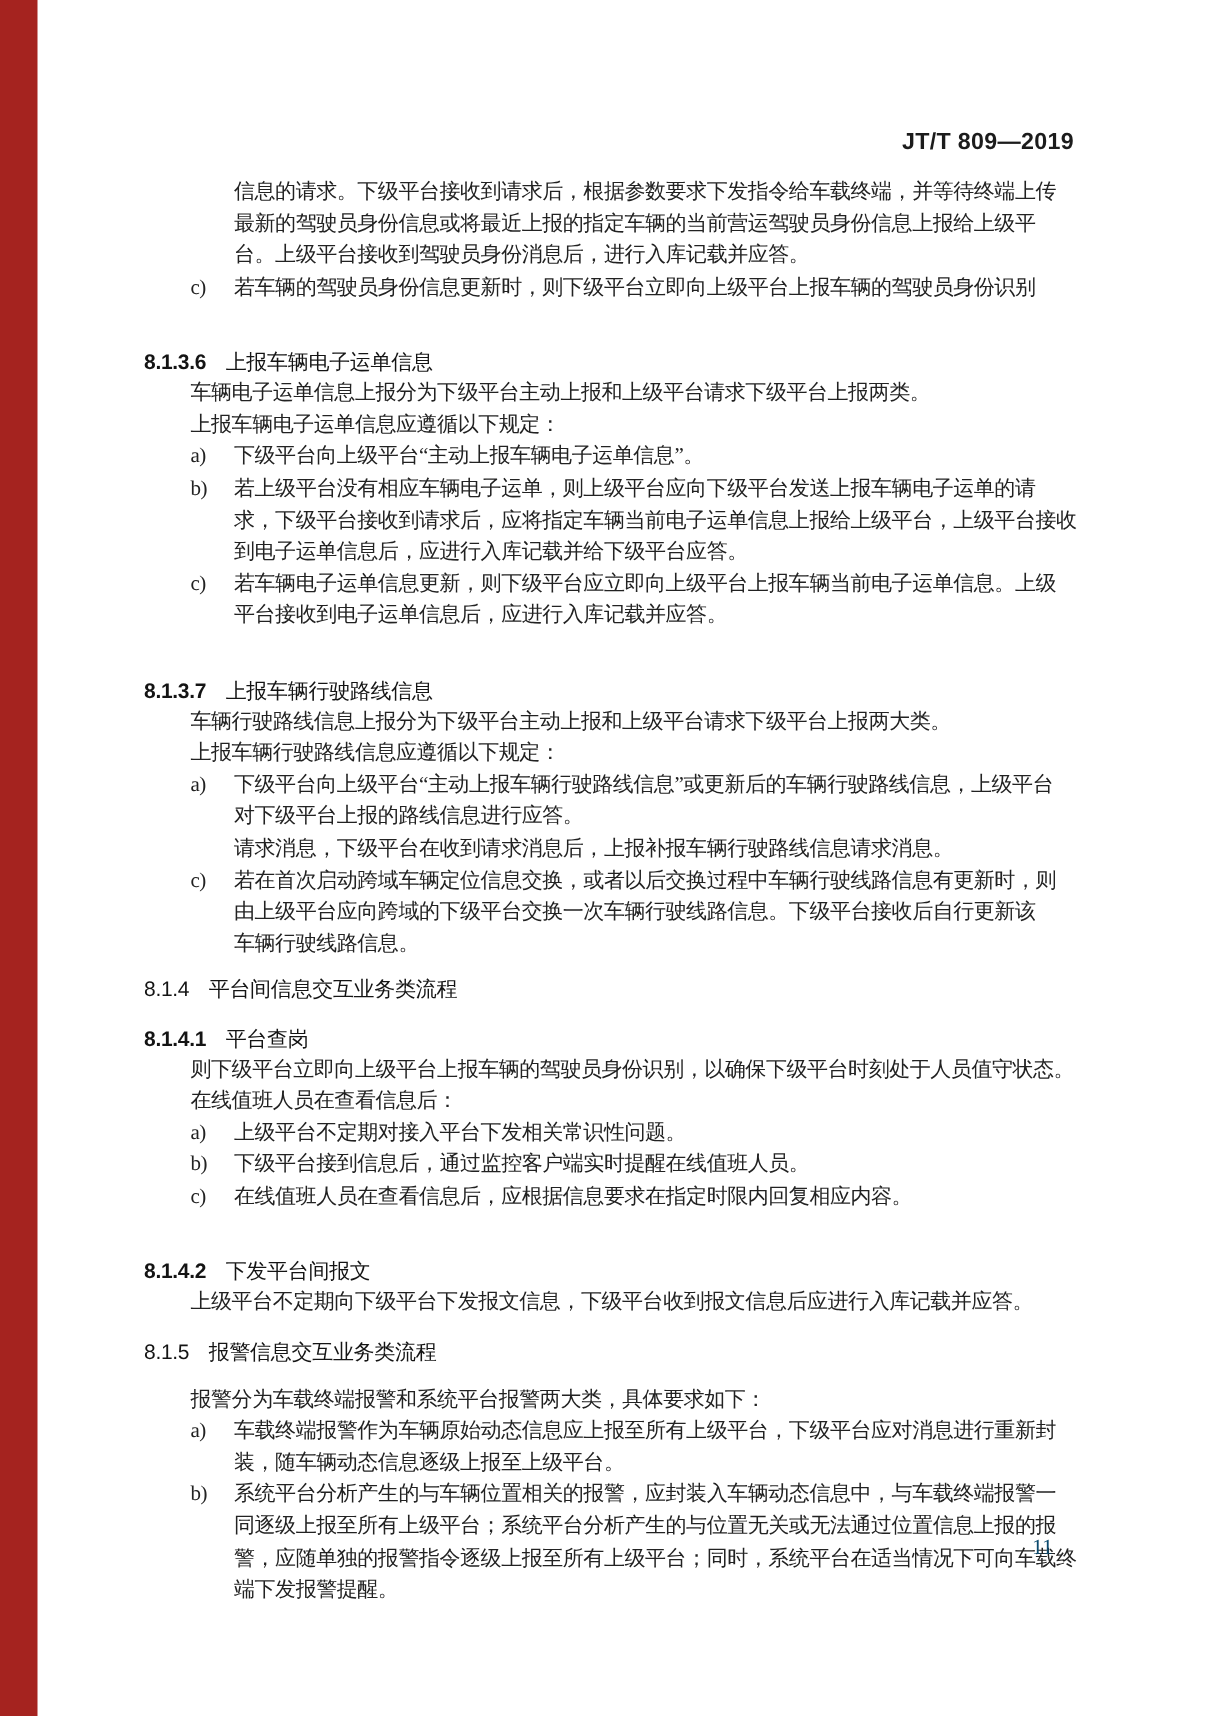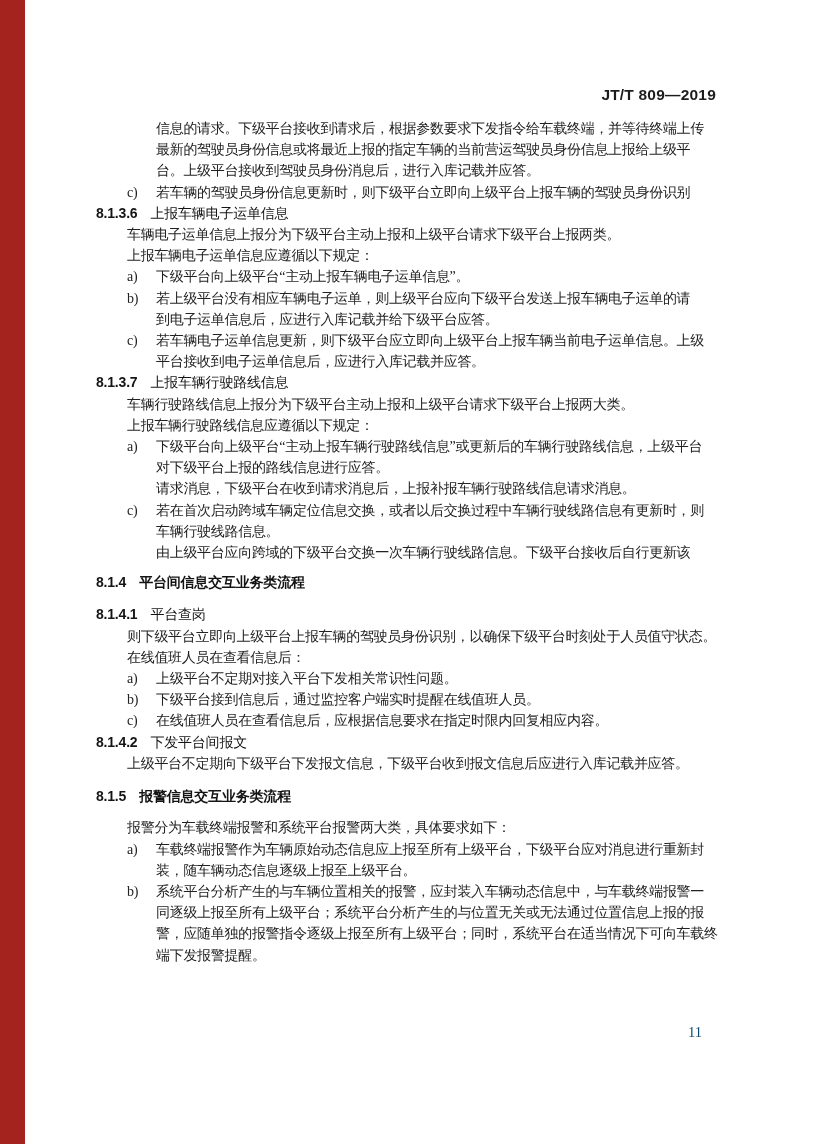--- a/index.html
+++ b/index.html
@@ -29,22 +29,22 @@
   .line{white-space:nowrap;}
   .line .txt{display:inline;}
   .p{padding-left:31px;}
   .c{padding-left:60px;}
   .li{padding-left:31px;}
   .li .marker{display:inline-block;width:29px;color:#222;}
   .h3,.h4{
     font-family:"Liberation Sans","DejaVu Sans",sans-serif;
     color:#141414;letter-spacing:-0.2px;
   }
-  .h3{font-weight:bold;}
-  .h4{font-weight:normal;}
+  .h3{font-weight:normal;}
+  .h4{font-weight:normal;margin-top:28px;}
   .h3 .num,.h4 .num{
     display:inline-block;margin-right:13px;
     font-family:"Liberation Sans","DejaVu Sans",sans-serif;
   }
   .h4 .num{font-weight:bold;}
   .page-num{
     position:absolute;top:1024px;right:113px;
     font-family:"Liberation Serif","DejaVu Serif",serif;
     font-size:14.5px;color:#0c4a6e;
   }
@@ -58,32 +58,33 @@
   <div class="content" id="content">
       <div class="line c"><span class="txt">信息的请求。下级平台接收到请求后，根据参数要求下发指令给车载终端，并等待终端上传</span></div>
       <div class="line c"><span class="txt">最新的驾驶员身份信息或将最近上报的指定车辆的当前营运驾驶员身份信息上报给上级平</span></div>
       <div class="line c"><span class="txt">台。上级平台接收到驾驶员身份消息后，进行入库记载并应答。</span></div>
       <div class="line li"><span class="marker">c)</span><span class="txt">若车辆的驾驶员身份信息更新时，则下级平台立即向上级平台上报车辆的驾驶员身份识别</span></div>
       <div class="line h4"><span class="num">8.1.3.6</span><span class="txt">上报车辆电子运单信息</span></div>
       <div class="line p"><span class="txt">车辆电子运单信息上报分为下级平台主动上报和上级平台请求下级平台上报两类。</span></div>
       <div class="line p"><span class="txt">上报车辆电子运单信息应遵循以下规定：</span></div>
       <div class="line li"><span class="marker">a)</span><span class="txt">下级平台向上级平台“主动上报车辆电子运单信息”。</span></div>
       <div class="line li"><span class="marker">b)</span><span class="txt">若上级平台没有相应车辆电子运单，则上级平台应向下级平台发送上报车辆电子运单的请</span></div>
+      <div class="line c"><span class="txt">求，下级平台接收到请求后，应将指定车辆当前电子运单信息上报给上级平台，上级平台接收</span></div>
       <div class="line c"><span class="txt">到电子运单信息后，应进行入库记载并给下级平台应答。</span></div>
       <div class="line li"><span class="marker">c)</span><span class="txt">若车辆电子运单信息更新，则下级平台应立即向上级平台上报车辆当前电子运单信息。上级</span></div>
       <div class="line c"><span class="txt">平台接收到电子运单信息后，应进行入库记载并应答。</span></div>
       <div class="line h4"><span class="num">8.1.3.7</span><span class="txt">上报车辆行驶路线信息</span></div>
       <div class="line p"><span class="txt">车辆行驶路线信息上报分为下级平台主动上报和上级平台请求下级平台上报两大类。</span></div>
       <div class="line p"><span class="txt">上报车辆行驶路线信息应遵循以下规定：</span></div>
       <div class="line li"><span class="marker">a)</span><span class="txt">下级平台向上级平台“主动上报车辆行驶路线信息”或更新后的车辆行驶路线信息，上级平台</span></div>
       <div class="line c"><span class="txt">对下级平台上报的路线信息进行应答。</span></div>
       <div class="line c"><span class="txt">请求消息，下级平台在收到请求消息后，上报补报车辆行驶路线信息请求消息。</span></div>
       <div class="line li"><span class="marker">c)</span><span class="txt">若在首次启动跨域车辆定位信息交换，或者以后交换过程中车辆行驶线路信息有更新时，则</span></div>
+      <div class="line c"><span class="txt">由上级平台应向跨域的下级平台交换一次车辆行驶线路信息。下级平台接收后自行更新该</span></div>
       <div class="line c"><span class="txt">车辆行驶线路信息。</span></div>
-      <div class="line c"><span class="txt">由上级平台应向跨域的下级平台交换一次车辆行驶线路信息。下级平台接收后自行更新该</span></div>
       <div class="line h3" style="margin-top: 9px;"><span class="num">8.1.4</span><span class="txt">平台间信息交互业务类流程</span></div>
       <div class="line h4" style="margin-top: 11px;"><span class="num">8.1.4.1</span><span class="txt">平台查岗</span></div>
       <div class="line p"><span class="txt">则下级平台立即向上级平台上报车辆的驾驶员身份识别，以确保下级平台时刻处于人员值守状态。</span></div>
       <div class="line p"><span class="txt">在线值班人员在查看信息后：</span></div>
       <div class="line li"><span class="marker">a)</span><span class="txt">上级平台不定期对接入平台下发相关常识性问题。</span></div>
       <div class="line li"><span class="marker">b)</span><span class="txt">下级平台接到信息后，通过监控客户端实时提醒在线值班人员。</span></div>
       <div class="line li"><span class="marker">c)</span><span class="txt">在线值班人员在查看信息后，应根据信息要求在指定时限内回复相应内容。</span></div>
       <div class="line h4"><span class="num">8.1.4.2</span><span class="txt">下发平台间报文</span></div>
       <div class="line p"><span class="txt">上级平台不定期向下级平台下发报文信息，下级平台收到报文信息后应进行入库记载并应答。</span></div>
       <div class="line h3" style="margin-top: 12px;"><span class="num">8.1.5</span><span class="txt">报警信息交互业务类流程</span></div>

